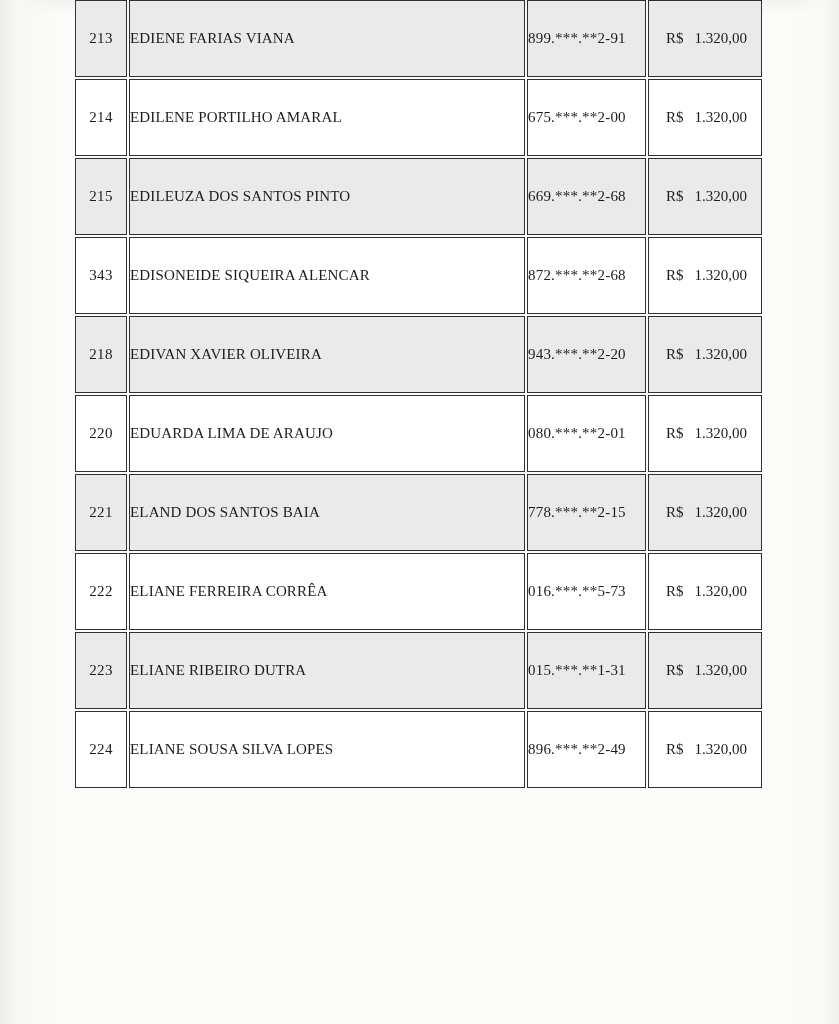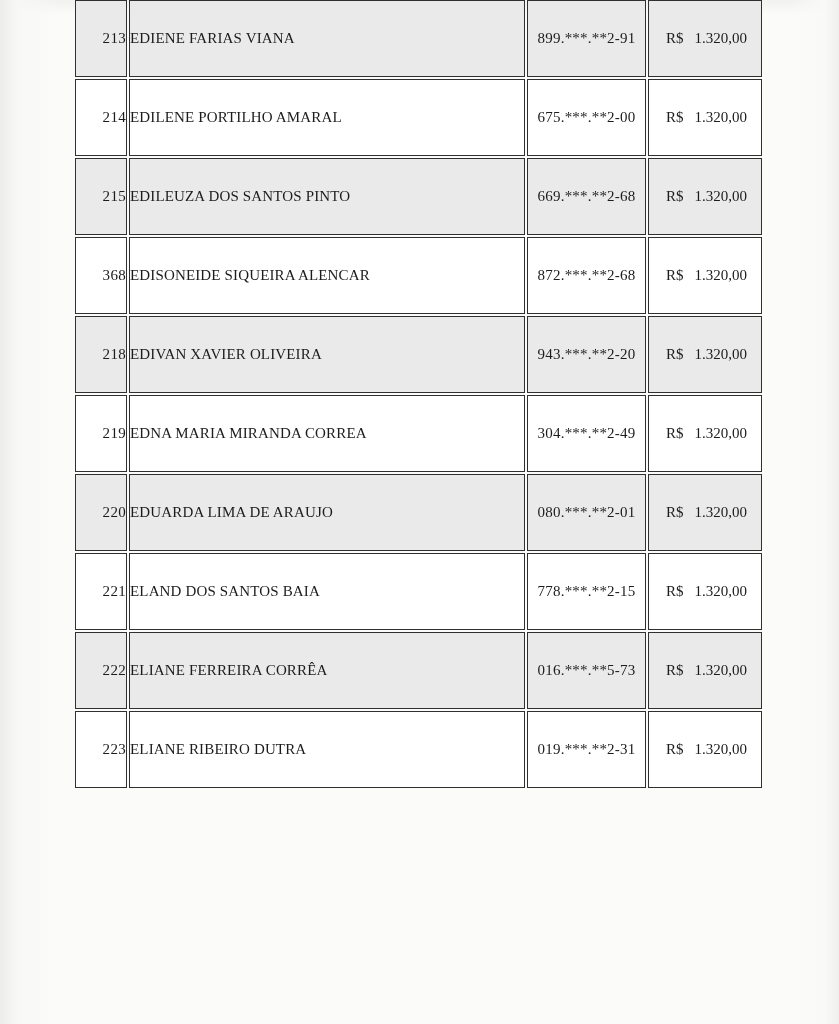--- a/index.html
+++ b/index.html
@@ -43,32 +43,32 @@
     white-space: pre;
     color: #1c1c1c;
     background: #ffffff;
     font-size: 15px;
     line-height: 1;
   }
   table.benef tr:nth-child(odd) td {
     background: #eaeaea;
   }
   td.c-num {
-    text-align: right;
+    text-align: center;
     letter-spacing: 0.3px;
     font-family: Liberation Serif, serif;
   }
   td.c-name {
     padding-left: 10px;
     font-size: 15.2px;
     letter-spacing: 0.15px;
     font-family: Liberation Serif, serif;
   }
   td.c-cpf {
-    text-align: center;
+    text-align: left;
     letter-spacing: 0.2px;
   }
   td.c-val .valwrap {
     display: flex;
     justify-content: space-between;
     align-items: center;
     padding: 0 14px 0 17px;
   }
 </style>
 </head>
@@ -110,21 +110,21 @@
     <td class="c-name">EDILEUZA DOS SANTOS PINTO</td>
     <td class="c-cpf">669.***.**2-68</td>
     <td class="c-val">
       <span class="valwrap">
         <span>R$</span>
         <span>1.320,00</span>
       </span>
     </td>
   </tr>
         <tr>
-    <td class="c-num">368</td>
+    <td class="c-num">343</td>
     <td class="c-name">EDISONEIDE SIQUEIRA ALENCAR</td>
     <td class="c-cpf">872.***.**2-68</td>
     <td class="c-val">
       <span class="valwrap">
         <span>R$</span>
         <span>1.320,00</span>
       </span>
     </td>
   </tr>
         <tr>
@@ -132,31 +132,20 @@
     <td class="c-name">EDIVAN XAVIER OLIVEIRA</td>
     <td class="c-cpf">943.***.**2-20</td>
     <td class="c-val">
       <span class="valwrap">
         <span>R$</span>
         <span>1.320,00</span>
       </span>
     </td>
   </tr>
         <tr>
-    <td class="c-num">219</td>
-    <td class="c-name">EDNA MARIA MIRANDA CORREA</td>
-    <td class="c-cpf">304.***.**2-49</td>
-    <td class="c-val">
-      <span class="valwrap">
-        <span>R$</span>
-        <span>1.320,00</span>
-      </span>
-    </td>
-  </tr>
-        <tr>
     <td class="c-num">220</td>
     <td class="c-name">EDUARDA LIMA DE ARAUJO</td>
     <td class="c-cpf">080.***.**2-01</td>
     <td class="c-val">
       <span class="valwrap">
         <span>R$</span>
         <span>1.320,00</span>
       </span>
     </td>
   </tr>
@@ -178,21 +167,32 @@
     <td class="c-val">
       <span class="valwrap">
         <span>R$</span>
         <span>1.320,00</span>
       </span>
     </td>
   </tr>
         <tr>
     <td class="c-num">223</td>
     <td class="c-name">ELIANE RIBEIRO DUTRA</td>
-    <td class="c-cpf">019.***.**2-31</td>
+    <td class="c-cpf">015.***.**1-31</td>
+    <td class="c-val">
+      <span class="valwrap">
+        <span>R$</span>
+        <span>1.320,00</span>
+      </span>
+    </td>
+  </tr>
+        <tr>
+    <td class="c-num">224</td>
+    <td class="c-name">ELIANE SOUSA SILVA LOPES</td>
+    <td class="c-cpf">896.***.**2-49</td>
     <td class="c-val">
       <span class="valwrap">
         <span>R$</span>
         <span>1.320,00</span>
       </span>
     </td>
   </tr>
       </tbody>
   </table>
 </div>

